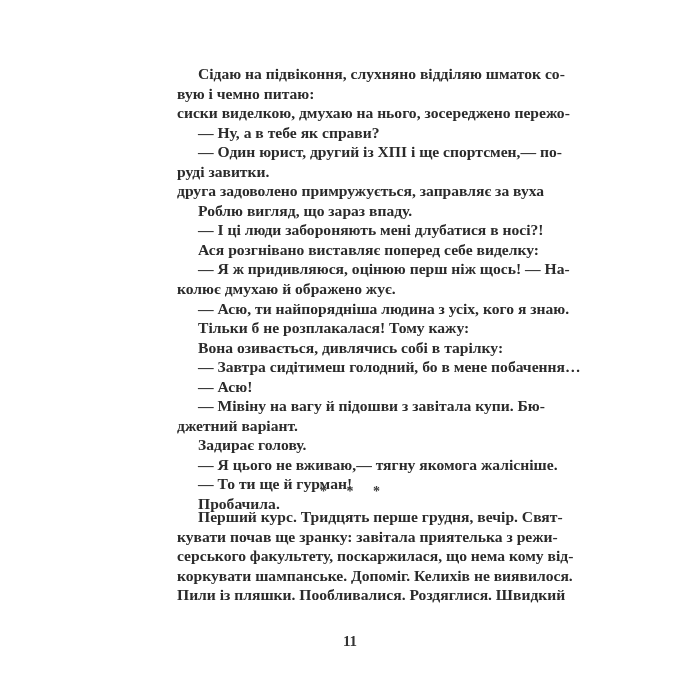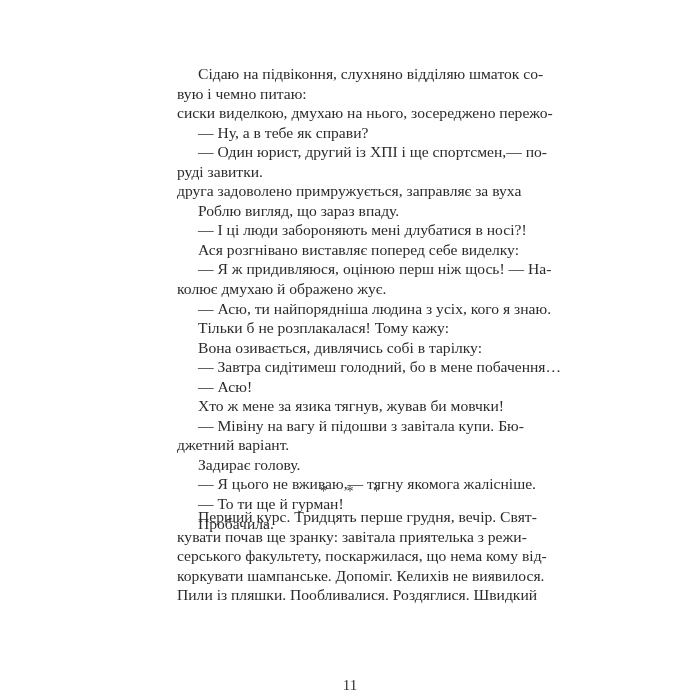--- a/index.html
+++ b/index.html
@@ -1,19 +1,20 @@
 <!DOCTYPE html>
 <html><head>
 <meta charset="utf-8">
 <style>
   html, body { margin: 0; padding: 0; background: #ffffff; }
   body { width: 700px; height: 700px; position: relative; overflow: hidden; }
   .page {
     position: absolute; left: 0; top: 0; width: 700px; height: 700px;
     background: #ffffff;
+    font-weight: bold;
   }
   .text-block {
     position: absolute;
     left: 177px;
     width: 338px;
     font-family: "Liberation Serif", "DejaVu Serif", serif;
     font-size: 15.6px;
     line-height: 19.55px;
     color: #2b2b2b;
   }
@@ -40,21 +41,20 @@
     box-sizing: border-box;
   }
   .page-number {
     position: absolute;
     top: 633px; left: 0; width: 700px;
     text-align: center;
     font-family: "Liberation Serif", "DejaVu Serif", serif;
     font-size: 15px;
     color: #333333;
     padding-left: -4px;
-    margin-top: 44px;
   }
 </style>
 </head>
 <body>
 
 <div class="page">
   <div class="text-block block-1" id="block-0">
       <span class="line indent">Сідаю на підвіконня, слухняно відділяю шматок со-</span>
       <span class="line last">вую і чемно питаю:</span>
       <span class="line">сиски виделкою, дмухаю на нього, зосереджено пережо-</span>
@@ -65,21 +65,20 @@
       <span class="line indent last">Роблю вигляд, що зараз впаду.</span>
       <span class="line indent">— І ці люди забороняють мені длубатися в носі?!</span>
       <span class="line indent">Ася розгнівано виставляє поперед себе виделку:</span>
       <span class="line indent">— Я ж придивляюся, оцінюю перш ніж щось! — На-</span>
       <span class="line last">колює дмухаю й ображено жує.</span>
       <span class="line indent">— Асю, ти найпорядніша людина з усіх, кого я знаю.</span>
       <span class="line indent last">Тільки б не розплакалася! Тому кажу:</span>
       <span class="line indent last">Вона озивається, дивлячись собі в тарілку:</span>
       <span class="line indent">— Завтра сидітимеш голодний, бо в мене побачення…</span>
       <span class="line indent last">— Асю!</span>
-      <span class="line indent last">Хто ж мене за язика тягнув, жував би мовчки!</span>
       <span class="line indent">— Мівіну на вагу й підошви з завітала купи. Бю-</span>
       <span class="line last">джетний варіант.</span>
       <span class="line indent last">Задирає голову.</span>
       <span class="line indent">— Я цього не вживаю,— тягну якомога жалісніше.</span>
       <span class="line indent last">— То ти ще й гурман!</span>
       <span class="line indent last">Пробачила.</span>
     </div>
   <div class="sep">* * *</div>
   <div class="text-block block-2" id="block-1">
       <span class="line indent">Перший курс. Тридцять перше грудня, вечір. Свят-</span>

